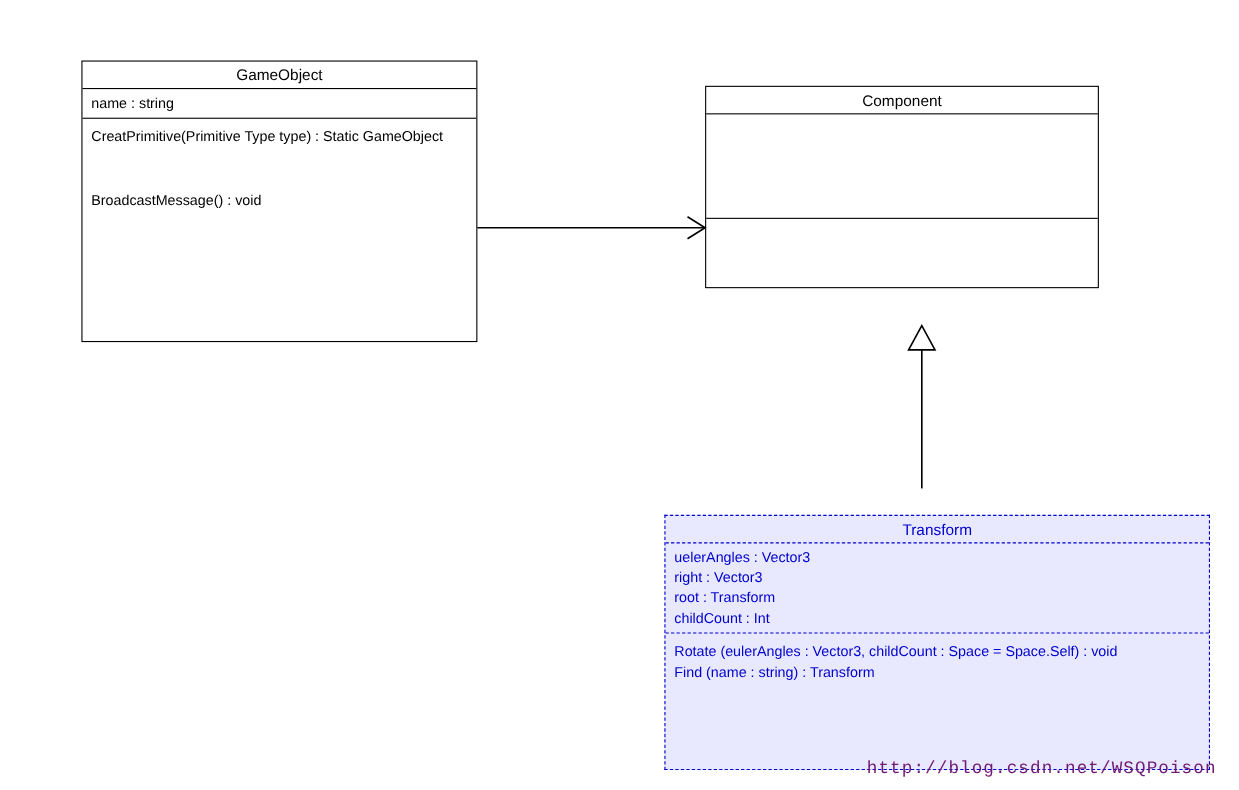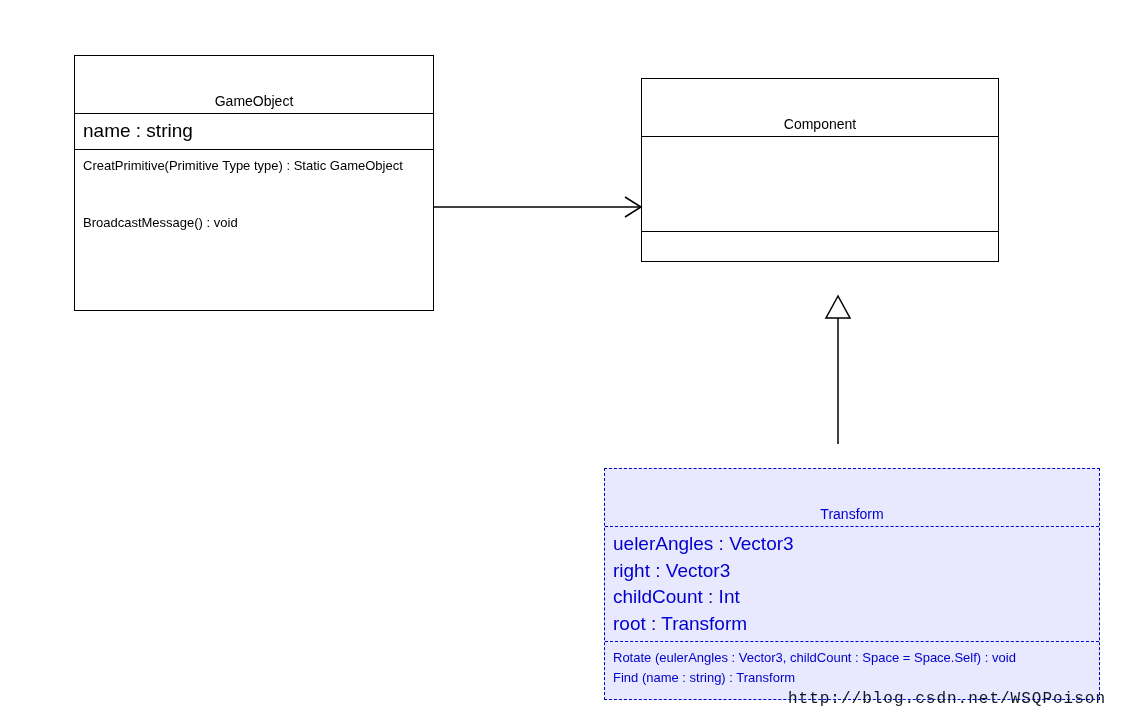--- a/index.html
+++ b/index.html
@@ -19,30 +19,29 @@
     .uml-class-dashed {
       border: 1.5px dashed #0000cc;
       background: #e8e8ff;
       color: #0000cc;
     }
     .uml-title {
       text-align: center;
       padding: 4px 8px;
       border-bottom: 1.5px solid #000;
       font-size: 14px;
-      margin-top: 33px;
     }
     .uml-class-dashed .uml-title {
       border-bottom: 1.5px dashed #0000cc;
     }
     .uml-attrs {
       padding: 4px 8px;
       border-bottom: 1.5px solid #000;
       min-height: 20px;
-      font-size: 19px;
+      font-size: 13px;
     }
     .uml-class-dashed .uml-attrs {
       border-bottom: 1.5px dashed #0000cc;
     }
     .uml-methods {
       padding: 6px 8px;
       font-size: 13px;
       line-height: 1.5;
     }
     .uml-empty {
@@ -54,21 +53,21 @@
       top: 0;
       left: 0;
       width: 1126px;
       height: 718px;
       pointer-events: none;
     }
     .watermark {
       position: absolute;
       right: 20px;
       bottom: 10px;
-      color: #0f172a;
+      color: #701a75;
       font-family: "Courier New", monospace;
       font-size: 16px;
       letter-spacing: 1px;
     }
   </style>
 </head>
 <body>
 
 <div class="uml-class" style="left:74px; top:55px; width:360px; height:256px;">
   <div class="uml-title">GameObject</div>
@@ -85,22 +84,22 @@
   <div class="uml-title">Component</div>
   <div class="uml-attrs uml-empty" style="height:95px;"></div>
   <div class="uml-methods uml-empty"></div>
 </div>
 
 <div class="uml-class uml-class-dashed" style="left:604px; top:468px; width:496px; height:232px;">
   <div class="uml-title">Transform</div>
   <div class="uml-attrs">
     <div class="attr-line">uelerAngles : Vector3</div>
     <div class="attr-line">right : Vector3</div>
+    <div class="attr-line">root : Transform</div>
     <div class="attr-line">childCount : Int</div>
-    <div class="attr-line">root : Transform</div>
   </div>
   <div class="uml-methods">
     <div>Rotate (eulerAngles : Vector3, childCount : Space = Space.Self) : void</div>
     <div>Find (name : string) : Transform</div>
   </div>
 </div>
 
 <svg class="connectors">
 
   <line x1="434" y1="207" x2="641" y2="207" stroke="#000" stroke-width="1.5"></line>

